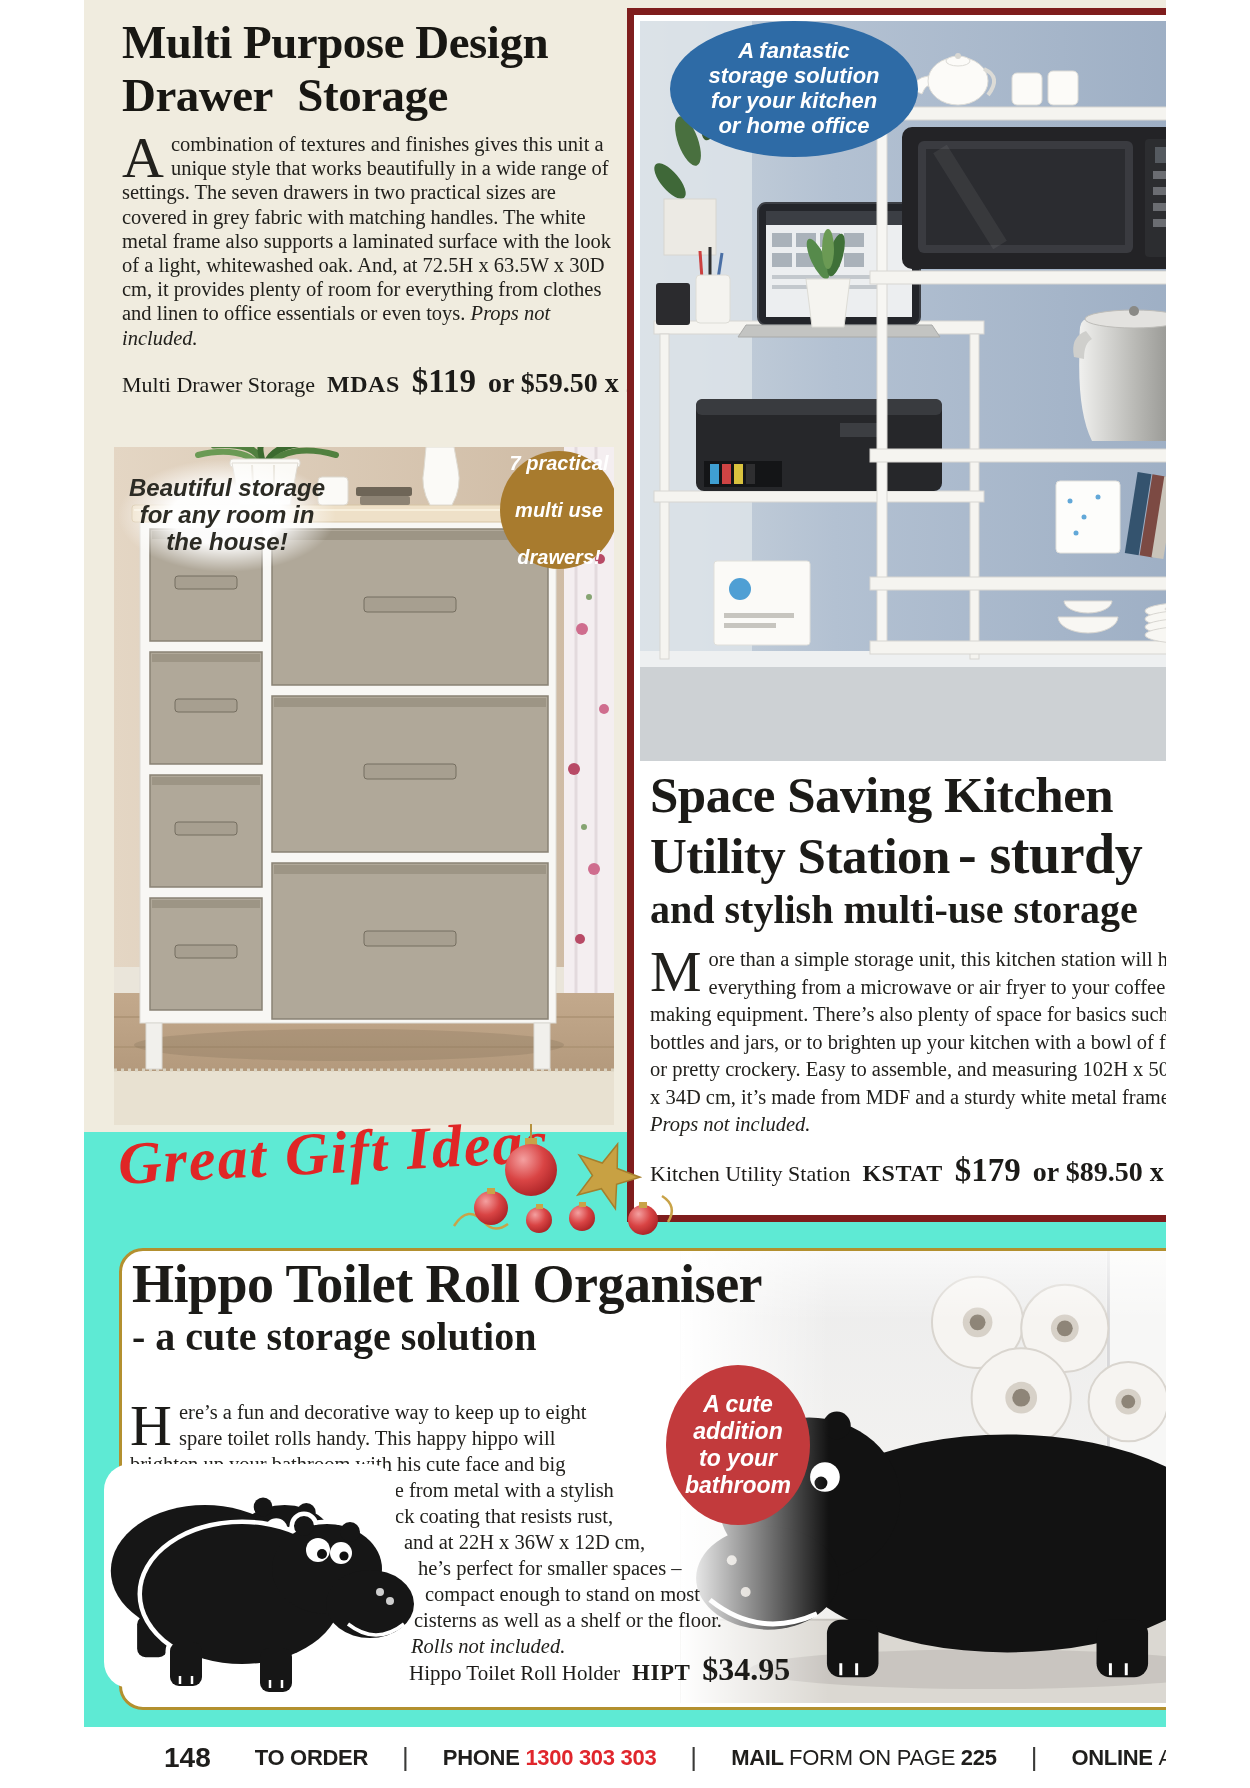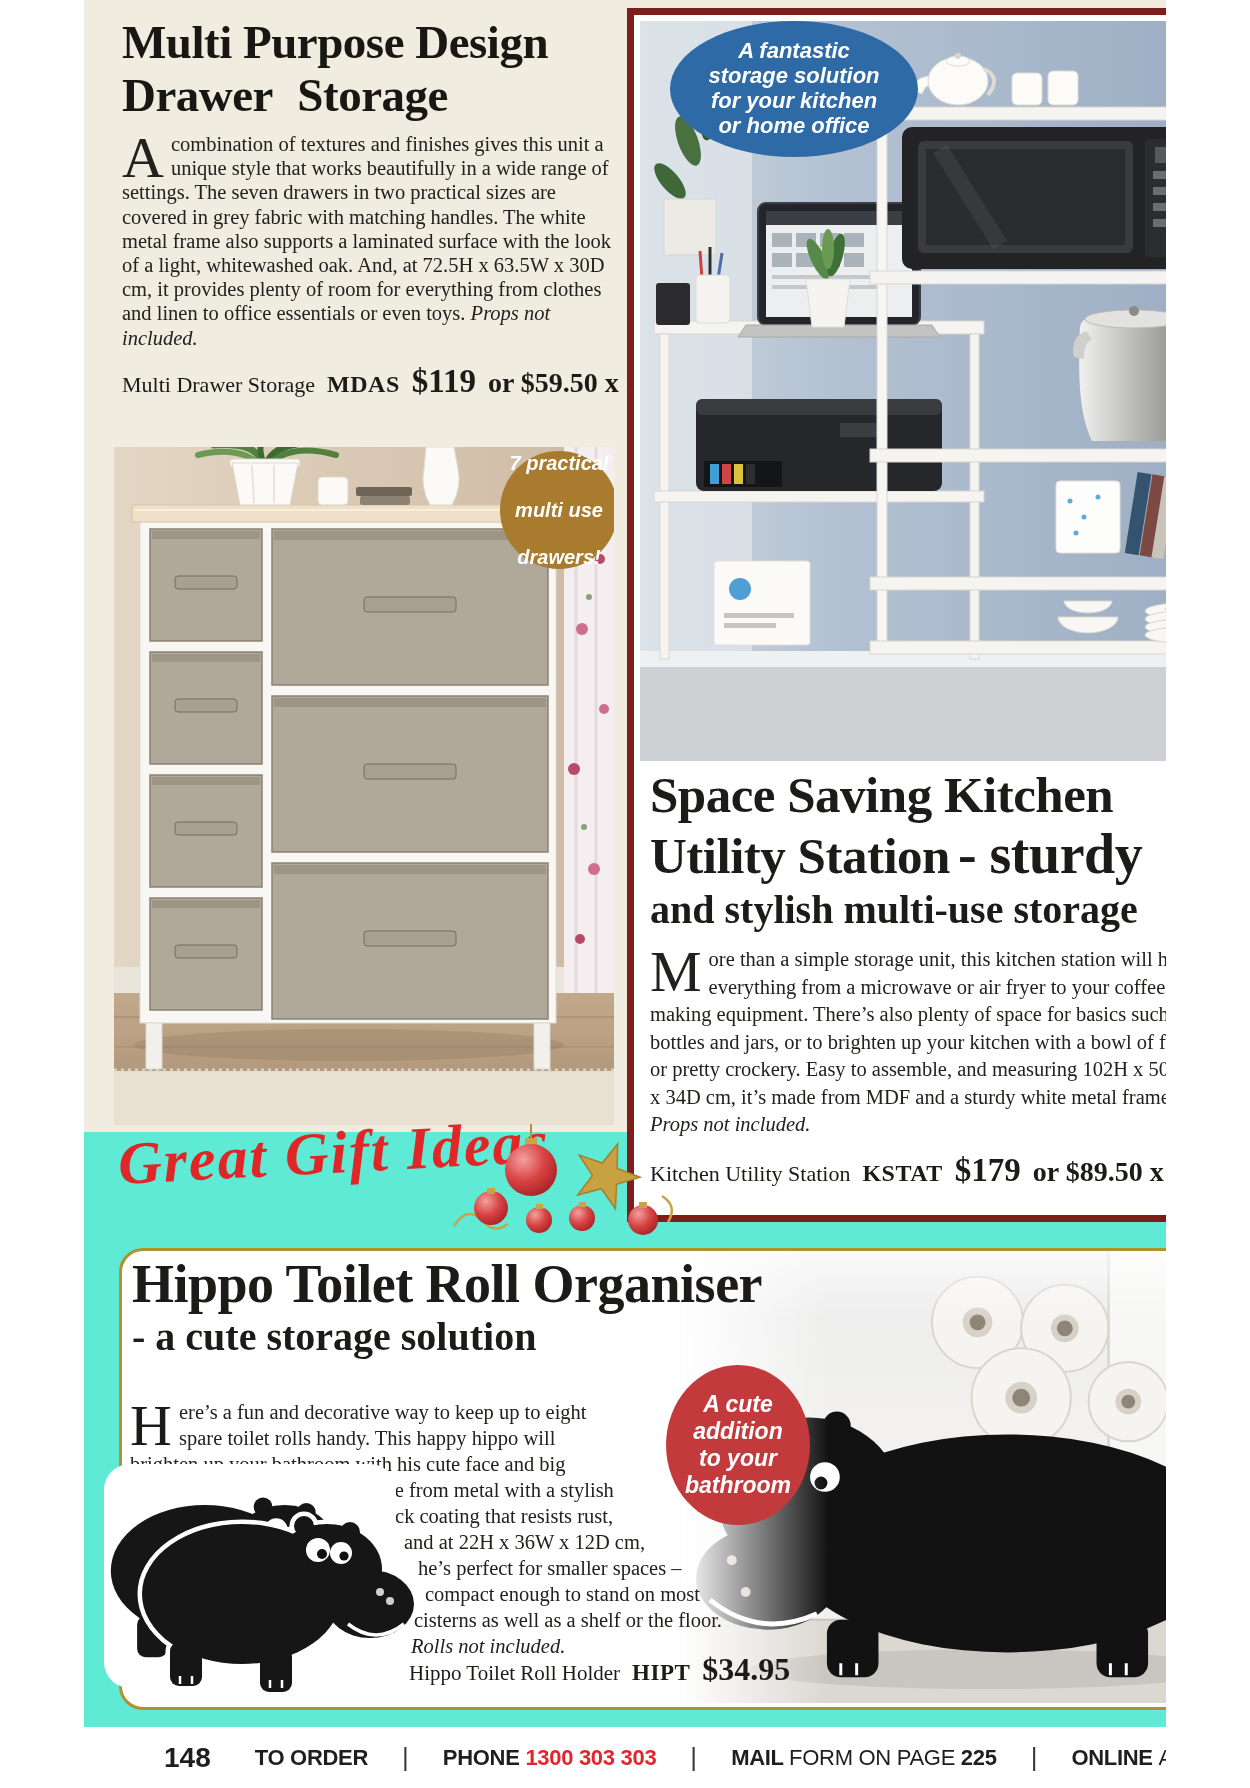--- a/index.html
+++ b/index.html
@@ -214,20 +214,25 @@
         <line x1="138" y1="18" x2="140" y2="56" stroke="#e8e4da" stroke-width="2"></line>
         <line x1="160" y1="18" x2="160" y2="56" stroke="#e8e4da" stroke-width="2"></line>
       </g>
       <g>
         <rect x="204" y="30" width="30" height="28" rx="4" fill="#fbfaf7" stroke="#ddd9d0"></rect>
         <rect x="242" y="40" width="56" height="9" rx="2" fill="#6e6557"></rect>
         <rect x="246" y="49" width="50" height="9" rx="2" fill="#8d8374"></rect>
         <path d="M312,0 L340,0 L344,22 Q348,40 338,58 L316,58 Q306,40 310,22 Z" fill="#fbfaf7" stroke="#dfdbd2"></path>
       </g>
     </svg>
+    <div class="badge-room">
+      <span style="display:block">Beautiful storage</span>
+      <span style="display:block">for any room in</span>
+      <span style="display:block">the house!</span>
+    </div>
     <div class="badge-gold">
       <span>7 practical</span>
       <span>multi use</span>
       <span>drawers!</span>
     </div>
   </div>
 
   <div class="framed">
     <div class="photo-kitchen">
       <svg width="648" height="740" viewBox="0 0 648 740">

